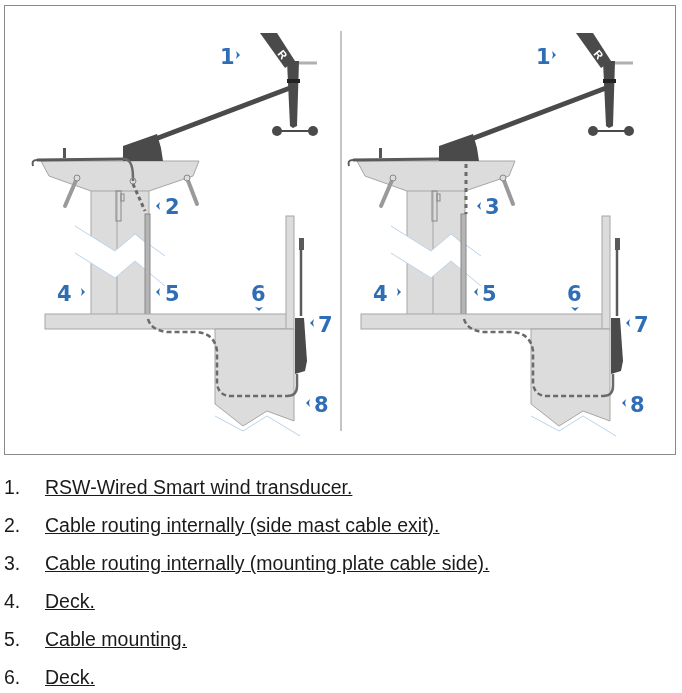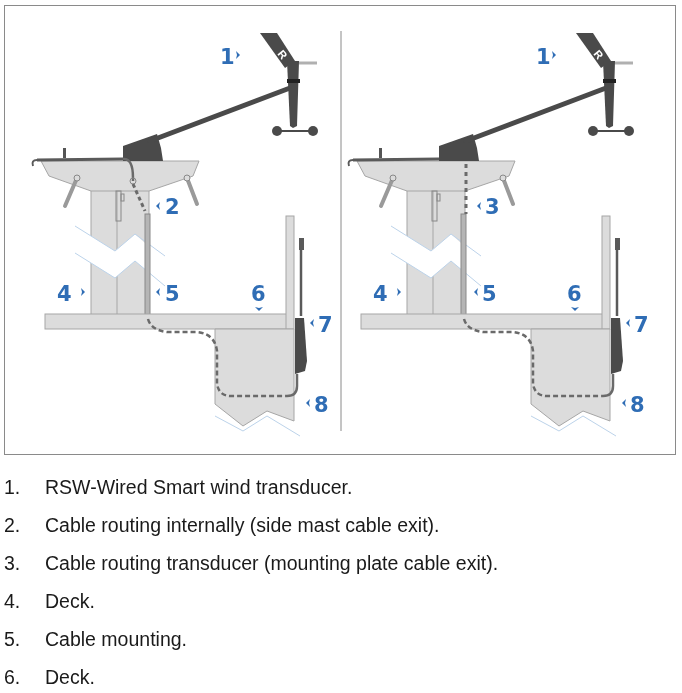--- a/index.html
+++ b/index.html
@@ -4,21 +4,21 @@
 <style>
   html, body { margin: 0; padding: 0; background: #ffffff; }
   body { width: 682px; height: 693px; position: relative; overflow: hidden; font-family: "Liberation Sans", sans-serif; }
   #figure { position: absolute; left: 4px; top: 5px; width: 672px; height: 450px; border: 1px solid #8a8a8a; box-sizing: border-box; background: #fff; }
   #figure svg { position: absolute; left: 0; top: 0; }
   .callout { font-family: "DejaVu Sans", sans-serif; font-weight: bold; fill: #2f6db5; font-size: 21px; }
   .arrow { fill: #2f6db5; }
   #legend { position: absolute; left: 0; top: 470px; width: 682px; }
   .legend-item { position: absolute; left: 0; height: 30px; font-family: "Liberation Sans", sans-serif; font-size: 19.5px; color: #1a1a1a; white-space: nowrap; }
   .legend-num { position: absolute; left: 4px; }
-  .legend-text { position: absolute; left: 45px; }
+  .legend-text { position: absolute; left: 45px; text-decoration: underline; }
 </style>
 </head>
 <body>
 
 <div id="figure">
   <svg width="672" height="450" viewBox="0 0 672 450">
     <defs>
       <g id="panel">
 
         <rect x="86" y="165" width="58" height="148" fill="#dcdcdc" stroke="#a6a6a6" stroke-width="1"></rect>
@@ -127,21 +127,21 @@
   <div class="legend-item" style="top:6px">
     <span class="legend-num">1.</span>
     <span class="legend-text">RSW-Wired Smart wind transducer.</span>
   </div>
   <div class="legend-item" style="top:44px">
     <span class="legend-num">2.</span>
     <span class="legend-text">Cable routing internally (side mast cable exit).</span>
   </div>
   <div class="legend-item" style="top:82px">
     <span class="legend-num">3.</span>
-    <span class="legend-text">Cable routing transducer (mounting plate cable exit).</span>
+    <span class="legend-text">Cable routing internally (mounting plate cable side).</span>
   </div>
   <div class="legend-item" style="top:120px">
     <span class="legend-num">4.</span>
     <span class="legend-text">Deck.</span>
   </div>
   <div class="legend-item" style="top:158px">
     <span class="legend-num">5.</span>
     <span class="legend-text">Cable mounting.</span>
   </div>
   <div class="legend-item" style="top:196px">

